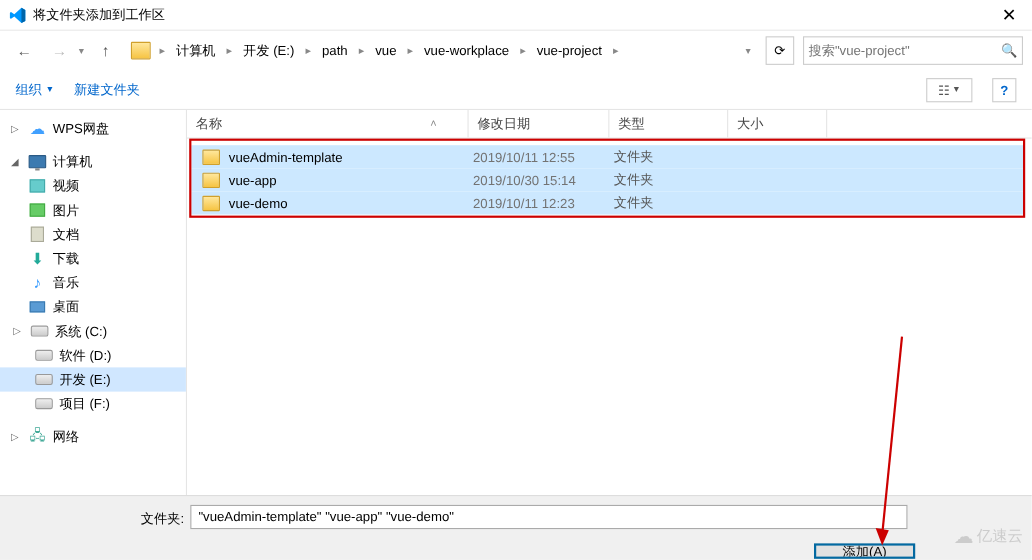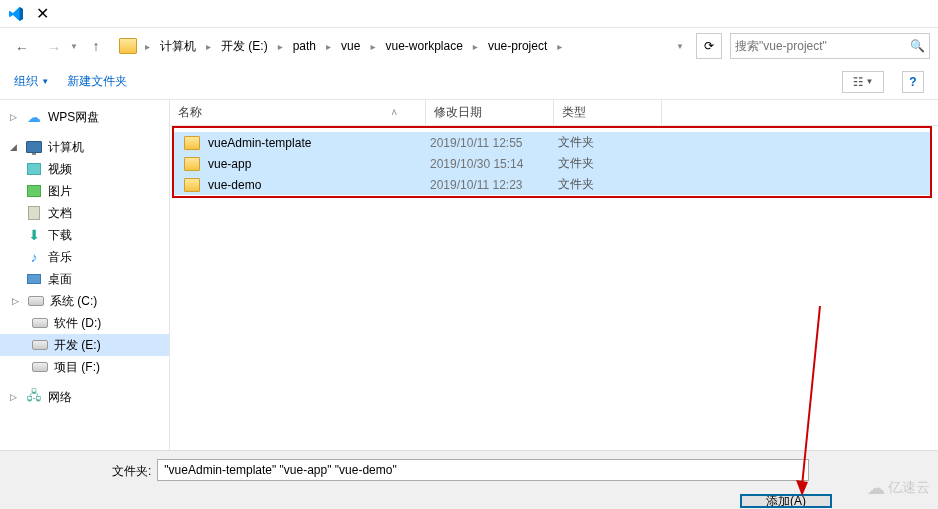--- a/index.html
+++ b/index.html
@@ -59,41 +59,42 @@
 .col-size { width: 90px; }
 
 .filelist { position: relative; padding-top: 6px; }
 .redbox { position: absolute; top: 0; left: 2px; right: 6px; height: 72px; border: 2px solid #c00; pointer-events: none; }
 .row { height: 21px; display: flex; align-items: center; background: #cce8ff; cursor: pointer; margin-left: 4px; margin-right: 8px; }
 .row .ficon { width: 16px; height: 14px; background: linear-gradient(#ffe79c, #f6c443); border: 1px solid #d0a02c; border-radius: 1px; margin-left: 10px; margin-right: 8px; }
 .row .fname { width: 222px; }
 .row .fdate { width: 128px; color: #737373; }
 .row .ftype { width: 108px; color: #555; }
 
-.footer { position: absolute; bottom: 0; left: 0; right: 0; height: 59px; background: #f0f0f0; border-top: 1px solid #ddd; padding: 8px 12px; display: flex; align-items: flex-start; gap: 6px; }
+.footer { position: absolute; bottom: 0; left: 0; right: 0; height: 59px; background: #f0f0f0; border-top: 1px solid #ddd; padding: 8px 28px; display: flex; align-items: flex-start; gap: 6px; }
 .footer-label { padding-top: 4px; padding-left: 100px; }
 .footer input { flex: 1; height: 22px; border: 1px solid #aaa; padding: 0 6px; font-size: 12px; max-width: 652px; }
 .addbtn { position: absolute; bottom: 1px; right: 106px; width: 92px; height: 14px; border: 2px solid #0369a1; background: #e1e1e1; display: flex; align-items: center; justify-content: center; cursor: pointer; font-size: 12px; overflow: hidden; }
 
 .watermark { position: absolute; right: 8px; bottom: 10px; color: #ccc; font-size: 14px; display: flex; align-items: center; gap: 3px; pointer-events: none; }
 .watermark .wcloud { font-size: 18px; }
 
 .redarrow { position: absolute; pointer-events: none; }
 .redarrow svg { overflow: visible; }
 </style>
 </head>
 <body>
 
 <div class="titlebar">
   <span class="vscode-ico">
     <svg width="16" height="16" viewBox="0 0 16 16">
         <path fill="#0098ff" d="M11.5 1 5 7 2 5 1 5.5v5L2 11l3-2 6.5 6L15 13V3z"></path>
         <path fill="#0065a9" d="M11.5 1 15 3v10l-3.5 2V1z"></path>
       </svg>
   </span>
+  <span class="title">将文件夹添加到工作区</span>
   <span class="close">✕</span>
 </div>
 
 <div class="navrow">
   <span class="navbtn">←</span>
   <span class="navbtn disabled">→</span>
   <span class="dropdown-arrow">▼</span>
   <span class="navbtn">↑</span>
   <div class="breadcrumb">
     <span class="bc-folder"></span>
@@ -211,20 +212,21 @@
   </div>
 
   <div class="filepane">
     <div class="cols">
       <div class="col col-name">
           <span>名称</span>
           <span class="sortarrow">˄</span>
         </div>
       <div class="col col-date">修改日期</div>
       <div class="col col-type">类型</div>
+      <div class="col col-size">大小</div>
     </div>
     <div class="filelist">
       <div class="redbox"></div>
       <div class="row">
         <span class="ficon"></span>
         <span class="fname">vueAdmin-template</span>
         <span class="fdate">2019/10/11 12:55</span>
         <span class="ftype">文件夹</span>
       </div>
       <div class="row">

